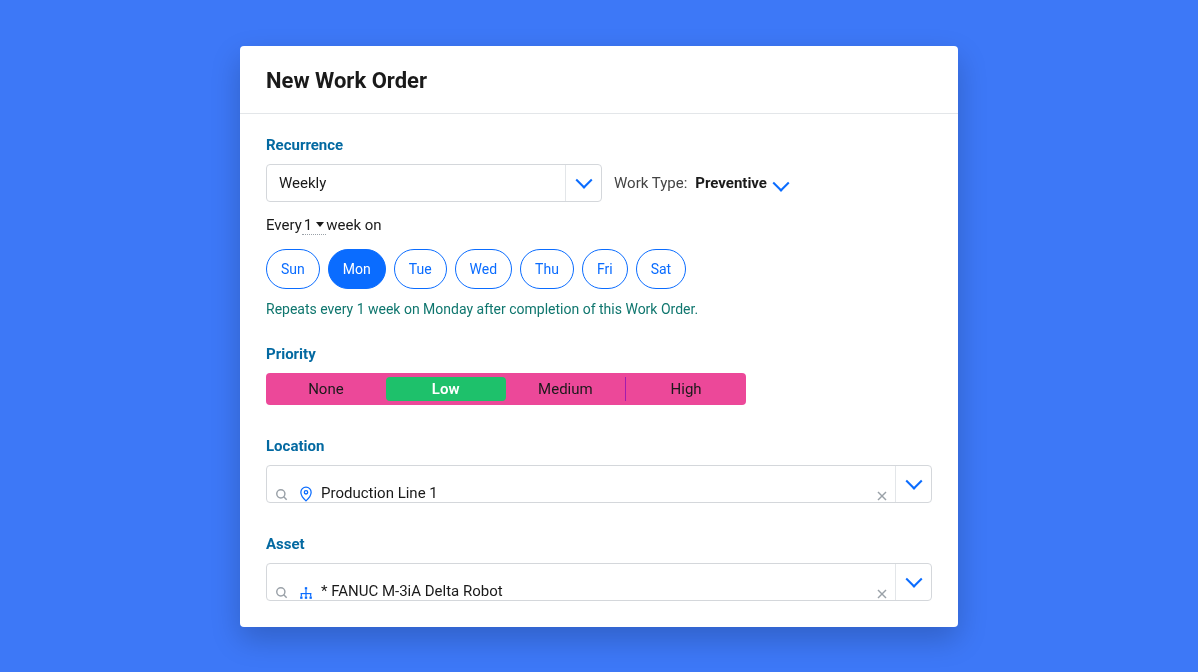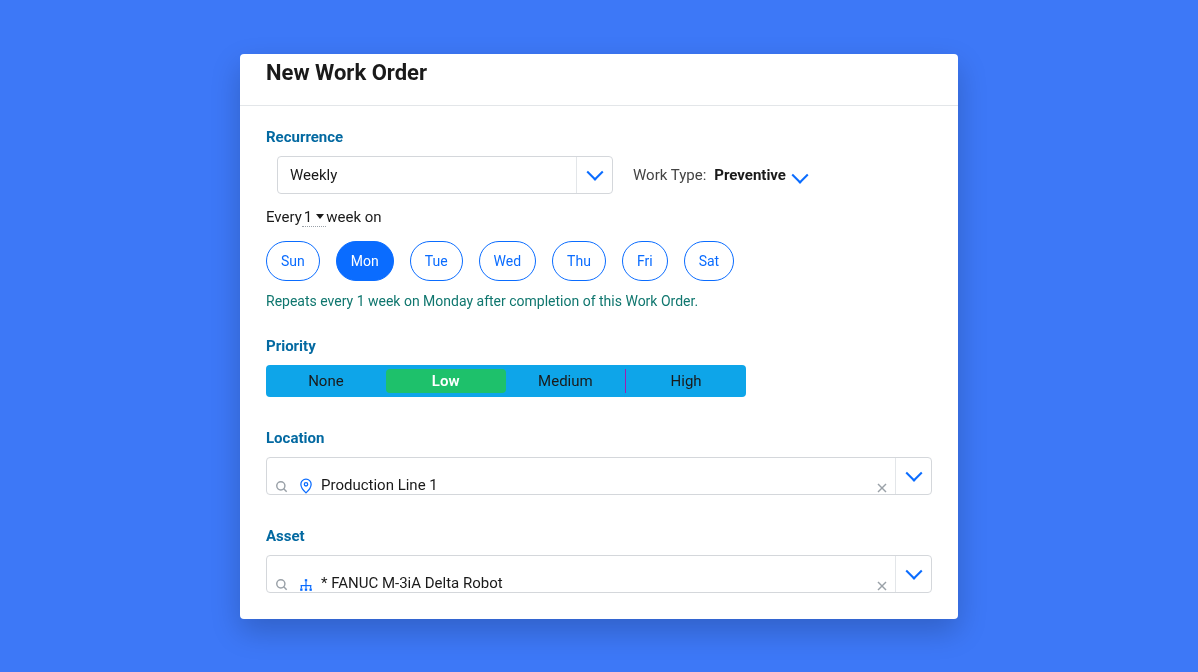--- a/index.html
+++ b/index.html
@@ -13,43 +13,42 @@
   justify-content: center;
 }
 .card {
   background: #fff;
   width: 718px;
   border-radius: 4px;
   box-shadow: 0 12px 30px rgba(0,0,0,0.2);
   overflow: hidden;
 }
 .card-header {
-  padding: 6px 26px 20px 26px;
+  padding: 22px 26px 20px 26px;
   border-bottom: 1px solid #e3e6e9;
 }
 .card-title {
   font-size: 22px;
   font-weight: 700;
   color: #1a1a1a;
 }
 .card-body {
   padding: 22px 26px 26px 26px;
 }
 .section-label {
   font-size: 15px;
   font-weight: 700;
   color: #0369a1;
   margin-bottom: 10px;
 }
 .row-rec {
   display: flex;
   align-items: center;
-  gap: 20px;
+  gap: 12px;
   margin-bottom: 14px;
-  margin-left: 11px;
 }
 .select-box {
   display: flex;
   align-items: center;
   border: 1px solid #d4d7db;
   border-radius: 4px;
   height: 38px;
   background: #fff;
 }
 .select-box.rec { width: 336px; }
@@ -97,21 +96,21 @@
   padding: 0 2px;
 }
 .tiny-caret {
   width: 0; height: 0;
   border-left: 4px solid transparent;
   border-right: 4px solid transparent;
   border-top: 5px solid #1a1a1a;
 }
 .days {
   display: flex;
-  gap: 16px;
+  gap: 8px;
   margin-bottom: 12px;
 }
 .day-pill {
   height: 40px;
   border-radius: 20px;
   border: 1px solid #0a6cff;
   color: #0a6cff;
   background: #fff;
   display: flex;
   align-items: center;
@@ -126,21 +125,21 @@
   border-color: #0a6cff;
 }
 .repeat-hint {
   font-size: 14px;
   color: #0f766e;
   margin-bottom: 28px;
 }
 .priority-bar {
   display: flex;
   width: 480px;
-  background: #0ea5e9;
+  background: #ec4899;
   border-radius: 4px;
   height: 32px;
   align-items: center;
   margin-bottom: 32px;
   position: relative;
 }
 .priority-seg {
   flex: 1;
   text-align: center;
   font-size: 15px;

